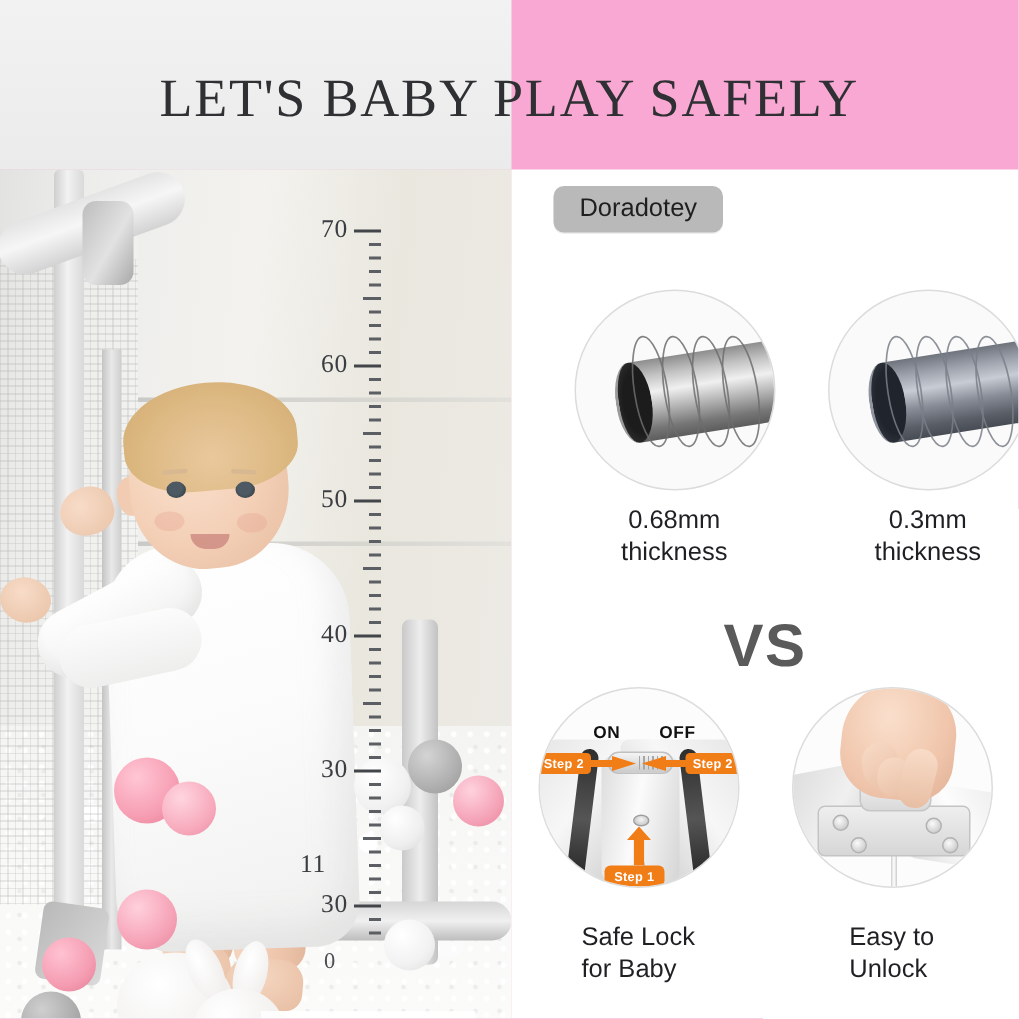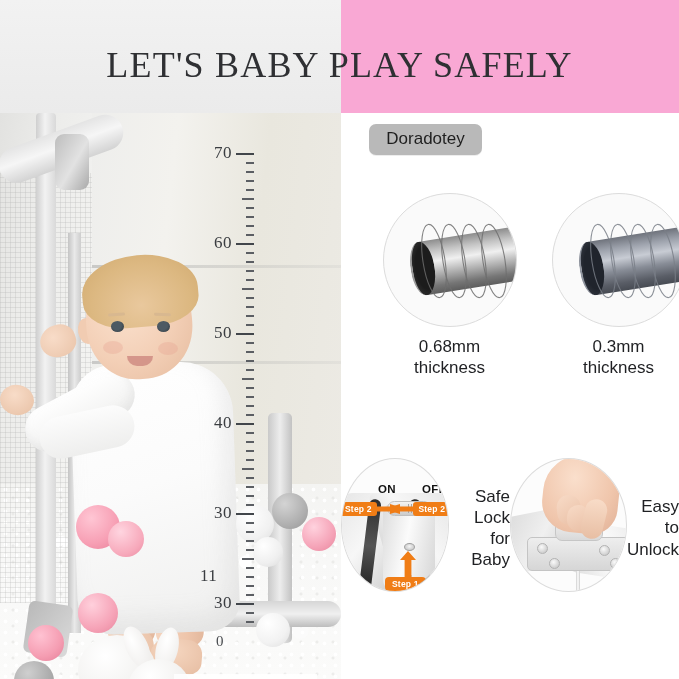--- a/index.html
+++ b/index.html
@@ -262,27 +262,27 @@
   .tube-label {
     margin-top: 9px; text-align: center; font-size: 17px; color: #1f2023; line-height: 1.25;
   }
 
   .vs {
     position: absolute; left: 0; top: 296px; width: 338px; text-align: center;
     font-size: 40px; font-weight: bold; color: #5a5a5a; letter-spacing: 1px;
   }
 
   .lock-row { position: absolute; left: 0; top: 345px; width: 338px; display: flex; }
-  .lock-cell { width: 169px; display: flex; flex-direction: row; align-items: center; }
+  .lock-cell { width: 169px; display: flex; flex-direction: column; align-items: center; }
   .lock-circle {
     position: relative; width: 134px; height: 134px; border-radius: 50%;
     background: #fcfcfc; border: 1px solid #dcdcdc; overflow: hidden;
   }
   .lock-label {
-    margin-top: 6px; text-align: right; font-size: 17px; color: #1f2023; line-height: 1.25;
+    margin-top: 22px; text-align: left; font-size: 17px; color: #1f2023; line-height: 1.25;
   }
 
   
   .lk-frame-l {
     position: absolute; left: -12px; top: 34px; width: 78px; height: 100px;
     background: linear-gradient(115deg,#e7e7e7,#f7f7f7 45%,#cfcfcf);
     transform: skewX(-16deg); border-radius: 8px;
   }
   .lk-frame-r {
     position: absolute; right: -12px; top: 34px; width: 78px; height: 100px;
@@ -562,20 +562,21 @@
             </g>
           </svg>
         </div>
         <div class="tube-label">
           <div>0.3mm</div>
           <div>thickness</div>
         </div>
       </div>
     </div>
 
+    <div class="vs">VS</div>
 
     <div class="lock-row">
 
       <div class="lock-cell">
         <div class="lock-circle">
           <div class="lk-frame-l"></div>
           <div class="lk-frame-r"></div>
           <div class="lk-shadow-l"></div>
           <div class="lk-shadow-r"></div>
           <div class="lk-body"></div>

